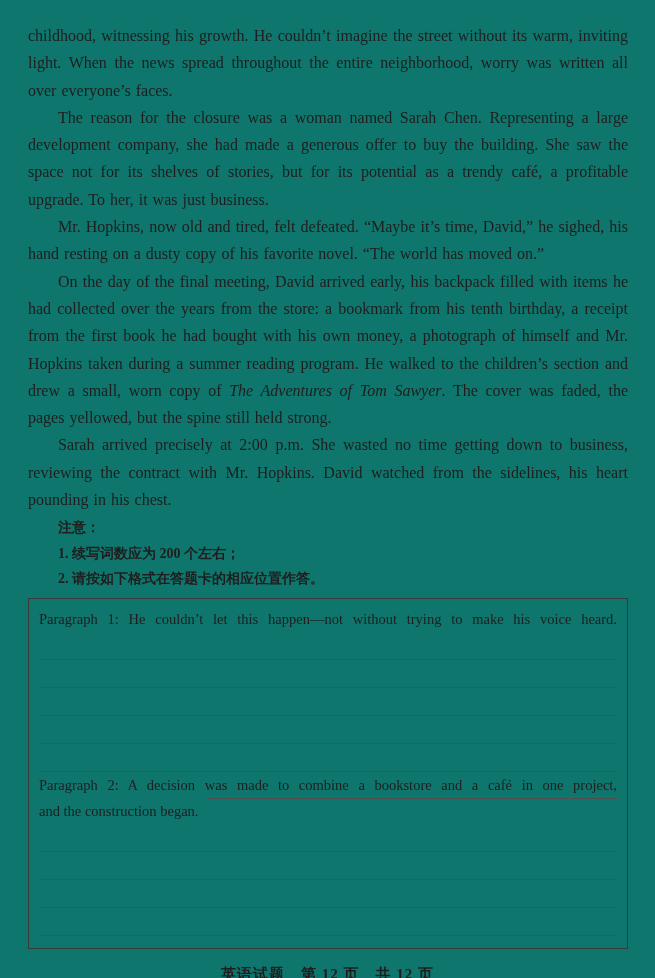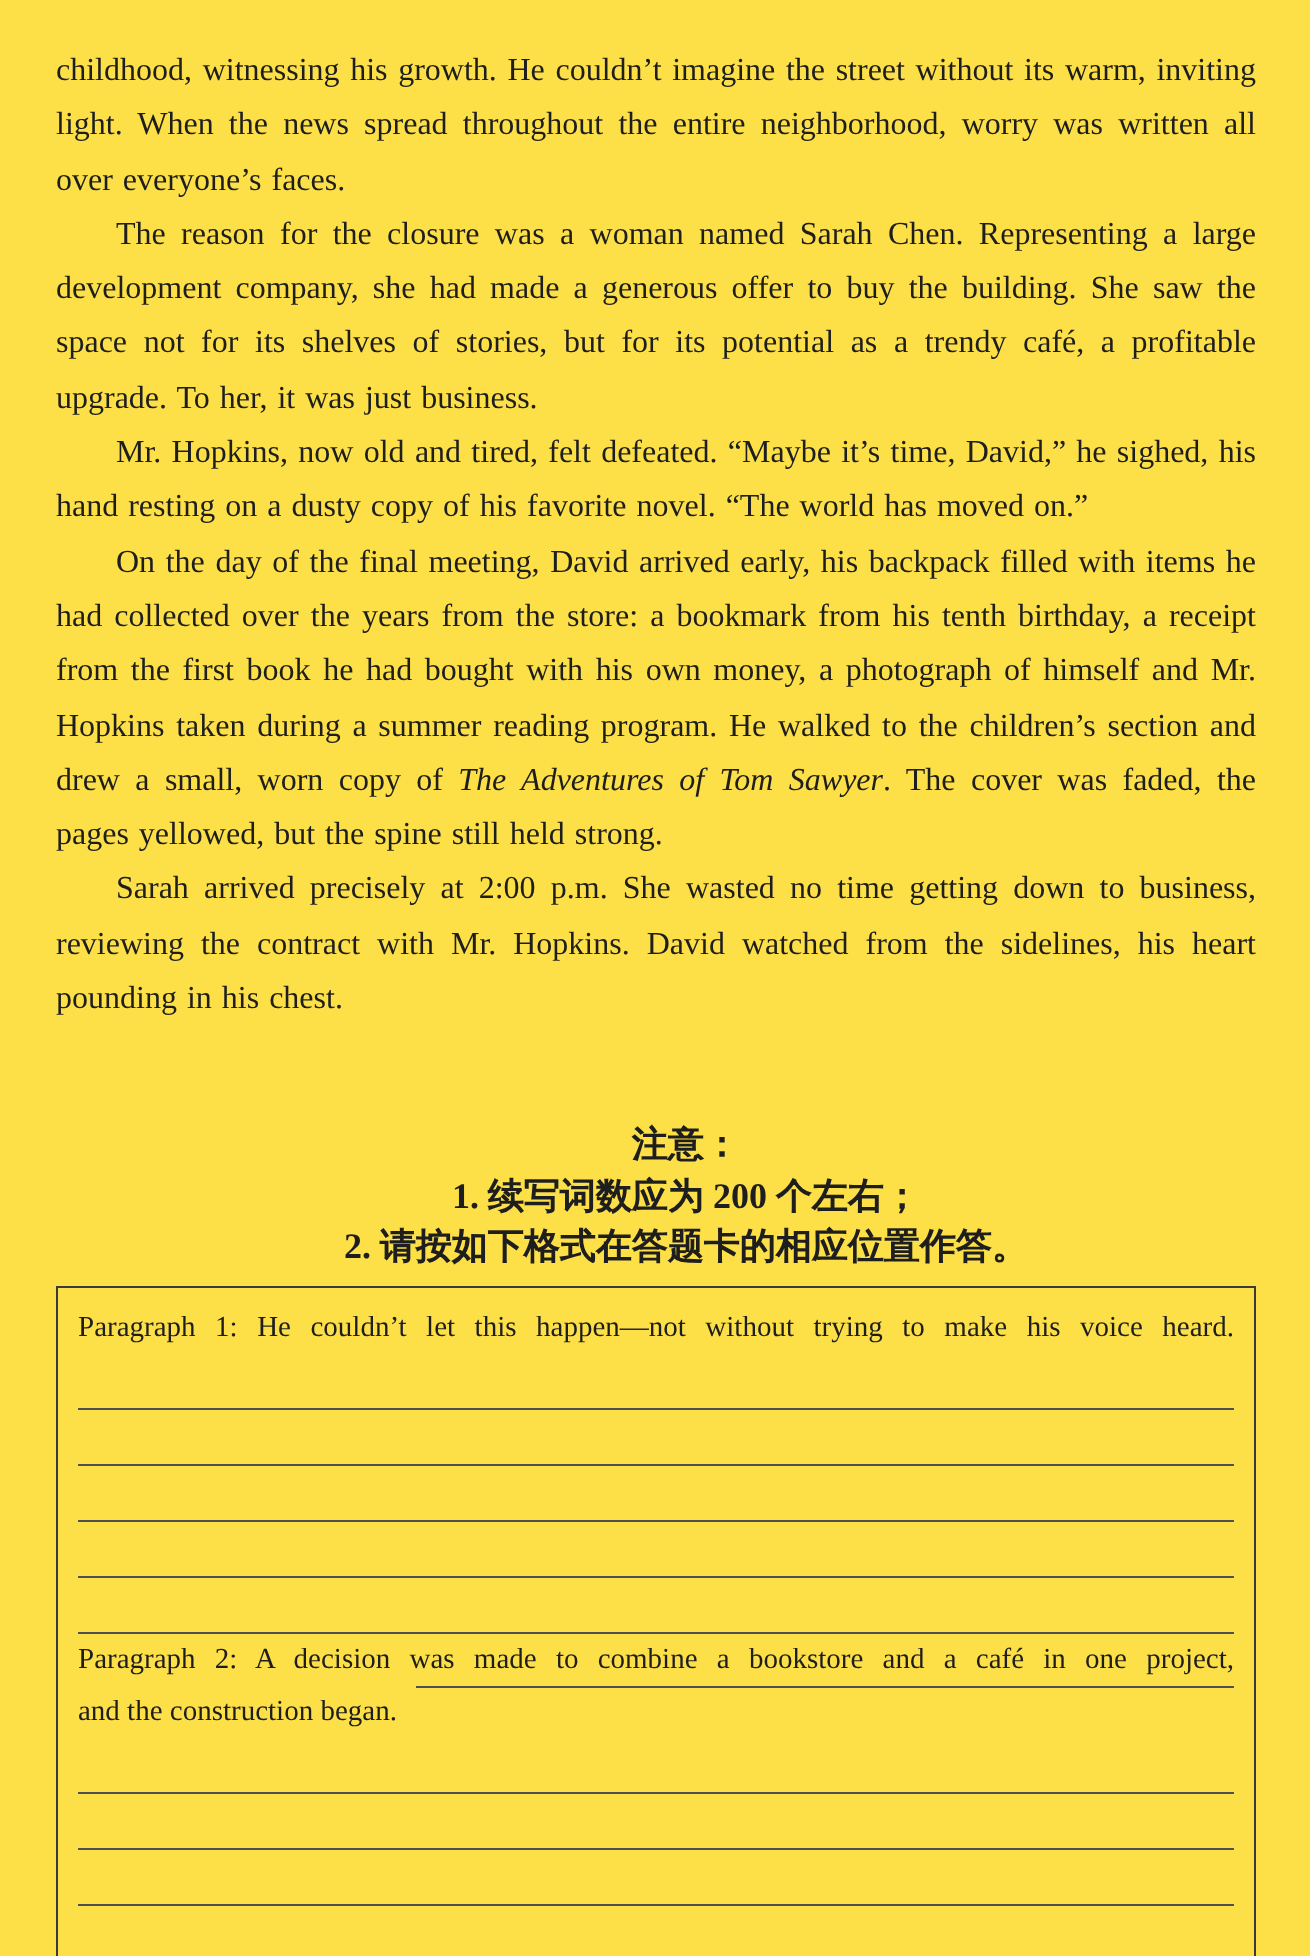--- a/index.html
+++ b/index.html
@@ -1,41 +1,40 @@
 <!DOCTYPE html>
 <html><head>
 <meta charset="utf-8">
 <style>
   html, body { margin: 0; padding: 0; background: #ffffff; }
   .page {
     position: relative;
     width: 655px;
     height: 978px;
     box-sizing: border-box;
-    background: #fde047;
+    background: #0f766e;
     color: #1e1e1e;
     font-family: "Liberation Serif", "DejaVu Serif", serif;
     overflow: hidden;
   }
   .body-text {
     padding: 22px 27px 0 28px;
     font-size: 16px;
     line-height: 27.3px;
     text-align: justify;
   }
   .story-para { margin: 0; word-spacing: 1px; }
   .story-para.indent { text-indent: 30px; }
   .book-title { font-style: italic; }
   .notice {
     padding: 2px 27px 0 58px;
     font-weight: bold;
-    font-size: 18px;
+    font-size: 14px;
     line-height: 25.4px;
-    text-align: center;
-    margin-top: 45px;
+    text-align: left;
   }
   .notice div { margin: 0; }
   .answer-box {
     margin: 6px 27px 16px 28px;
     border: 1.5px solid #3a3a3a;
     padding: 7px 10px 12px 10px;
     background: transparent;
   }
   .box-line {
     font-size: 14.5px;

